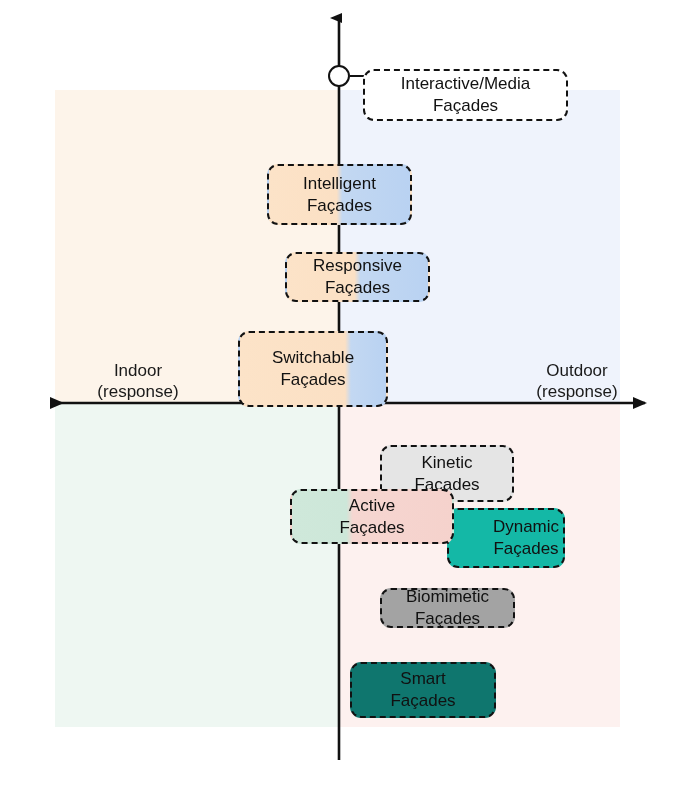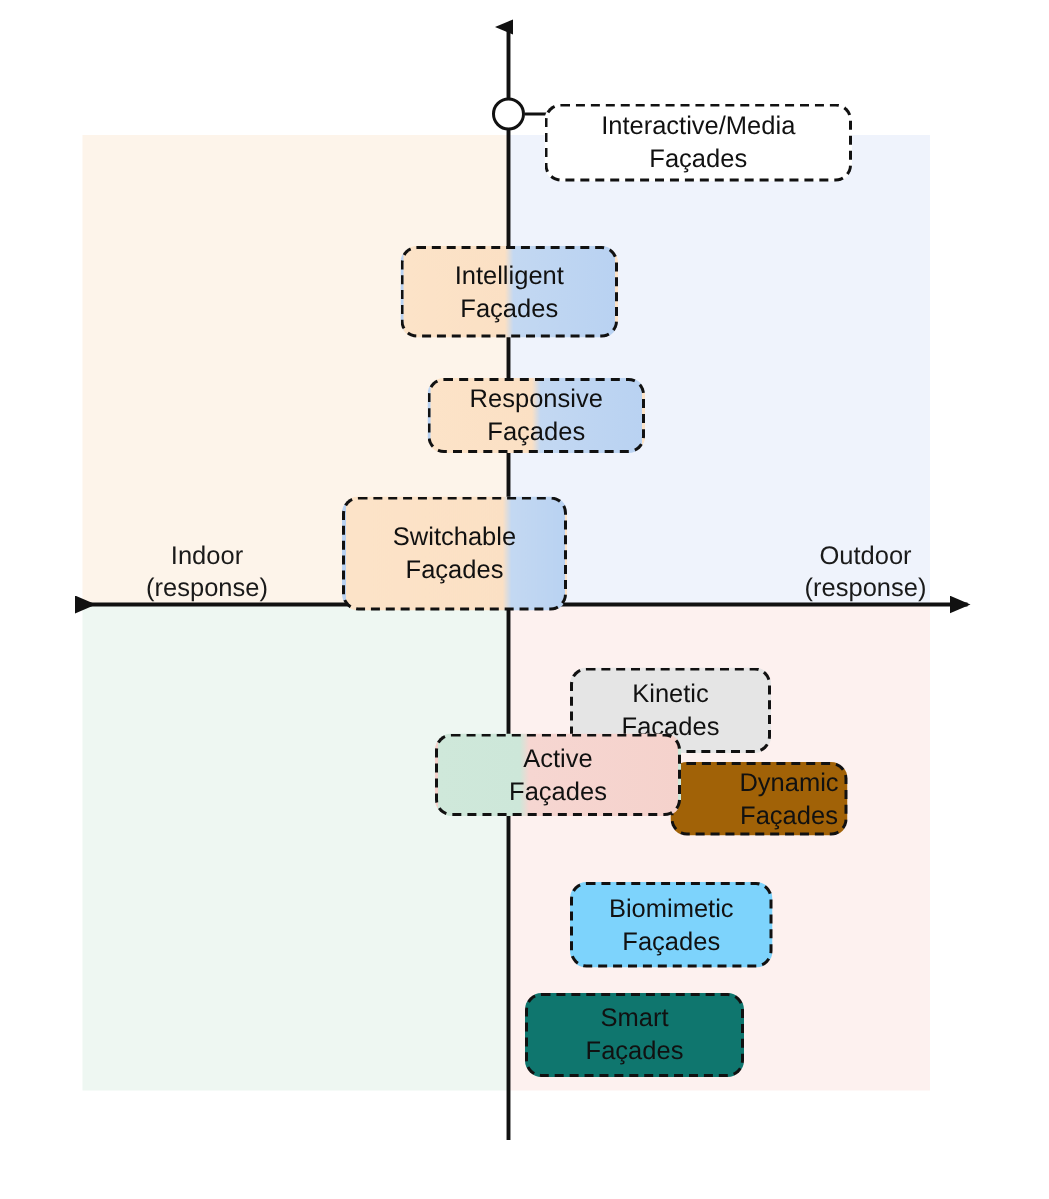--- a/index.html
+++ b/index.html
@@ -138,43 +138,43 @@
     <span>Intelligent
 Façades</span>
   </div>
 
   <div class="node" style="left:285px; top:236px; width:145px; height:50px;
               background:linear-gradient(to right,#fce3c8 0%,#fbe0c4 48%,#c3d8f2 52%,#b9d2f2 100%);">
     <span>Responsive
 Façades</span>
   </div>
 
-  <div class="node" style="left:228px; top:315px; width:150px; height:76px;
+  <div class="node" style="left:238px; top:315px; width:150px; height:76px;
               background:linear-gradient(to right,#fce3c8 0%,#fbe0c4 72%,#c3d8f2 76%,#b9d2f2 100%);">
     <span>Switchable
 Façades</span>
   </div>
 
   <div class="node" style="left:380px; top:429px; width:134px; height:57px; background:#e5e5e5;">
     <span>Kinetic
 Façades</span>
   </div>
 
-  <div class="node" style="left:447px; top:492px; width:118px; height:49px; background:#a16207;padding-left:40px;">
+  <div class="node" style="left:447px; top:492px; width:118px; height:60px; background:#14b8a6;padding-left:40px;">
     <span>Dynamic
 Façades</span>
   </div>
 
   <div class="node" style="left:290px; top:473px; width:164px; height:55px;
               background:linear-gradient(to right,#cfe8da 0%,#cde7d9 34%,#f6d6d1 38%,#f5d2cc 100%);">
     <span>Active
 Façades</span>
   </div>
 
-  <div class="node" style="left:380px; top:572px; width:135px; height:57px; background:#7dd3fc;">
+  <div class="node" style="left:380px; top:572px; width:135px; height:40px; background:#a3a3a3;">
     <span>Biomimetic
 Façades</span>
   </div>
 
   <div class="node" style="left:350px; top:646px; width:146px; height:56px; background:#0f766e;">
     <span>Smart
 Façades</span>
   </div>
 
 </div>

